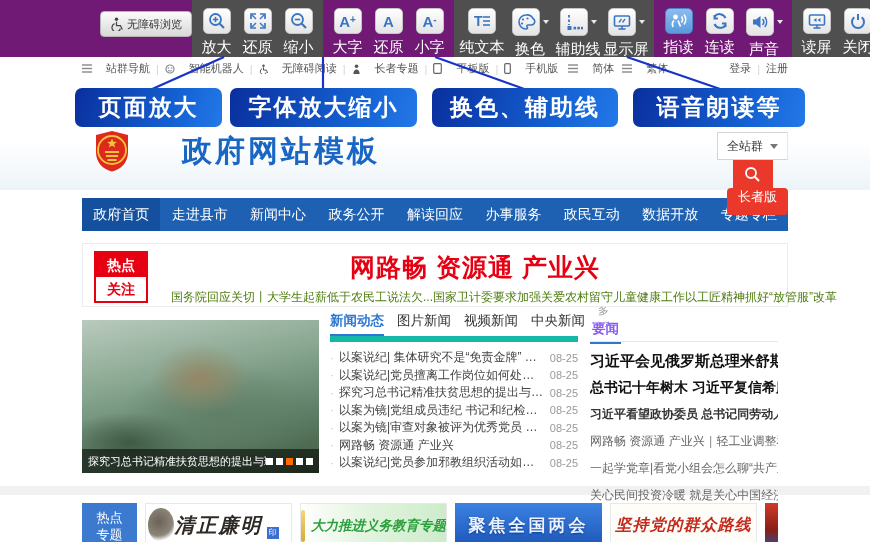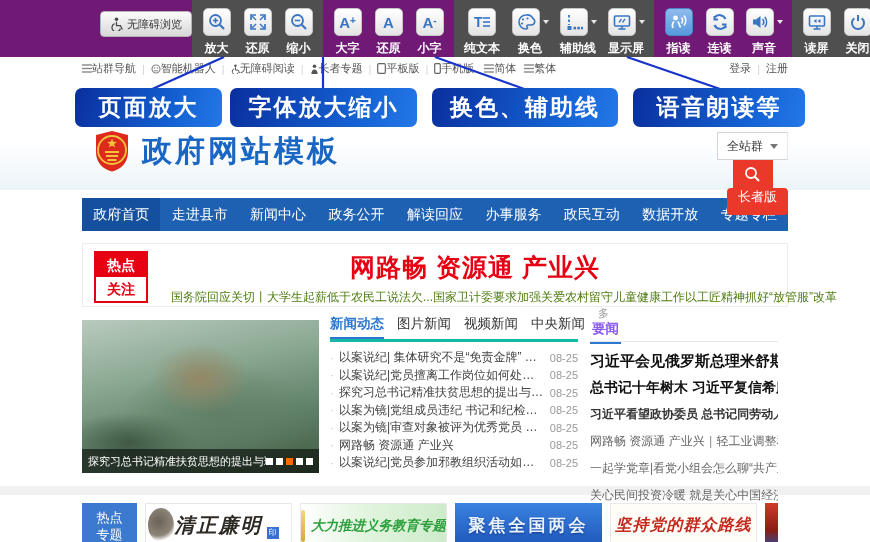--- a/index.html
+++ b/index.html
@@ -15,37 +15,37 @@
   .access-pill { margin-top:11px; height:26px; background:linear-gradient(#fbfbfb,#d9d9d9); border:1px solid #b5b5b5;
     border-radius:4px; display:flex; align-items:center; gap:4px; padding:0 9px; font-size:11px; color:#333; white-space:nowrap; }
   .tb-item { width:35px; display:flex; flex-direction:column; align-items:center; }
   .tb-item.wide { width:42px; }
   .tb-btnrow { display:flex; align-items:center; }
   .tb-btn { width:28px; height:28px; background:linear-gradient(#ffffff,#e4e4e4); border:1px solid #c6c6c6;
     border-radius:5px; display:flex; align-items:center; justify-content:center; }
   .tb-btn.active { background:linear-gradient(#8fbbed,#579add); border-color:#4a84c9; }
   .dd-arrow { width:0; height:0; border-left:3px solid transparent; border-right:3px solid transparent;
     border-top:4px solid #e8e8e8; margin-left:3px; }
-  .tb-label { font-size:12px; color:#fff; margin-top:4px; white-space:nowrap;font-weight:bold; }
+  .tb-label { font-size:15px; color:#fff; margin-top:4px; white-space:nowrap; }
   .fico { color:#3a75c4; font-size:15px; font-weight:bold; line-height:1; }
   .fico i { font-style:normal; font-size:10px; vertical-align:4px; }
   
   .utility { height:23px; display:flex; align-items:center; padding:0 82px; font-size:11px; color:#555; background:#fff; }
-  .u-item { display:flex; align-items:center; gap:0; white-space:nowrap; }
+  .u-item { display:flex; align-items:center; gap:14px; white-space:nowrap; }
   .u-sep { color:#d5d5d5; margin:0 6px; }
   .u-right { margin-left:auto; display:flex; align-items:center; }
   
   .connectors { position:absolute; left:0; top:0; z-index:40; pointer-events:none; }
   
   .site-header { height:110px; position:relative; background:linear-gradient(180deg,#ffffff 55%,#ecf4f9 100%); }
   .callout { position:absolute; top:8px; height:39px; border-radius:7px; z-index:45;
     background:linear-gradient(105deg,#0a2f9e 0%,#1563d4 70%,#2478e8 100%);
     color:#fff; font-size:23px; font-weight:bold; letter-spacing:2px;
     display:flex; align-items:center; justify-content:center; }
-  .logo { position:absolute; left:92px; top:50px; display:flex; align-items:center; }
+  .logo { position:absolute; left:92px; top:50px; display:flex; align-items:center;gap:40px; }
   .logo-title { margin-left:10px; font-size:30px; font-weight:bold; color:#1a66c4; letter-spacing:3px; }
   .searchbar { position:absolute; right:82px; top:52px; display:flex; align-items:center;flex-direction:column; }
   .scope { height:28px; border:1px solid #d5d5d5; border-right:1px solid #e8e8e8; background:#fff; display:flex;
     align-items:center; gap:7px; padding:0 9px; font-size:12px; color:#333; }
   .scope-arrow { width:0; height:0; border-left:4px solid transparent; border-right:4px solid transparent; border-top:5px solid #777; }
   .sinput { width:140px; height:28px; border:1px solid #d5d5d5; border-left:none; border-right:none; padding:0 9px; font-size:12px; color:#333; outline:none; }
   .sinput::placeholder { color:#b3b3b3; }
   .sbtn { width:40px; height:28px; background:#ea392a; border:none; display:flex; align-items:center; justify-content:center; cursor:pointer; }
   .elder-btn { margin-left:10px; height:27px; padding:0 11px; background:#ea392a; color:#fff; font-size:13px;
     border-radius:4px; display:flex; align-items:flex-start; cursor:pointer; }
@@ -73,21 +73,21 @@
       radial-gradient(ellipse 130px 70px at 58% 62%, rgba(95,125,100,.8), rgba(95,125,100,0) 75%),
       radial-gradient(ellipse 90px 40px at 20% 80%, rgba(60,85,66,.9), rgba(60,85,66,0) 75%),
       linear-gradient(168deg,#b9cabe 0%,#8aa892 35%,#5f8068 68%,#41593f 100%); }
   .caption-bar { position:absolute; left:0; right:0; bottom:0; height:24px; background:rgba(0,0,0,.55);
     display:flex; align-items:center; padding:0 6px; }
   .caption-text { color:#fff; font-size:11px; white-space:nowrap; overflow:hidden; }
   .dots { margin-left:auto; display:flex; gap:3px; }
   .dot { width:7px; height:7px; background:#fff; cursor:pointer; }
   .dot.on { background:#ff6a00; }
   .news-mid { width:248px; margin-left:11px; }
-  .tabs { display:flex; align-items:flex-end; gap:13px; border-bottom:3px solid #14b8a6; height:26px;justify-content:space-between; }
+  .tabs { display:flex; align-items:flex-end; gap:13px; border-bottom:6px solid #14b8a6; height:26px;justify-content:space-between; }
   .tab { font-size:13.5px; color:#333; padding-bottom:6px; cursor:pointer; white-space:nowrap; }
   .tab.active { color:#2e77d0; font-weight:bold; border-bottom:2px solid #2e77d0; padding-bottom:4px; }
   .more-link { margin-left:auto; font-size:11px; color:#999; padding-bottom:6px; cursor:pointer; }
   .news-list { margin-top:7px; }
   .n-item { display:flex; align-items:center; height:17.5px; font-size:12px; color:#444; cursor:pointer; }
   .n-bullet { color:#c9c9c9; margin-right:5px; }
   .n-title { flex:1; white-space:nowrap; overflow:hidden; text-overflow:ellipsis; }
   .n-date { color:#999; font-size:11px; margin-left:6px; }
   .news-right { width:188px; margin-left:12px; }
   .yw-tabrow { border-bottom:1px solid #e8e8e8; height:26px; }

